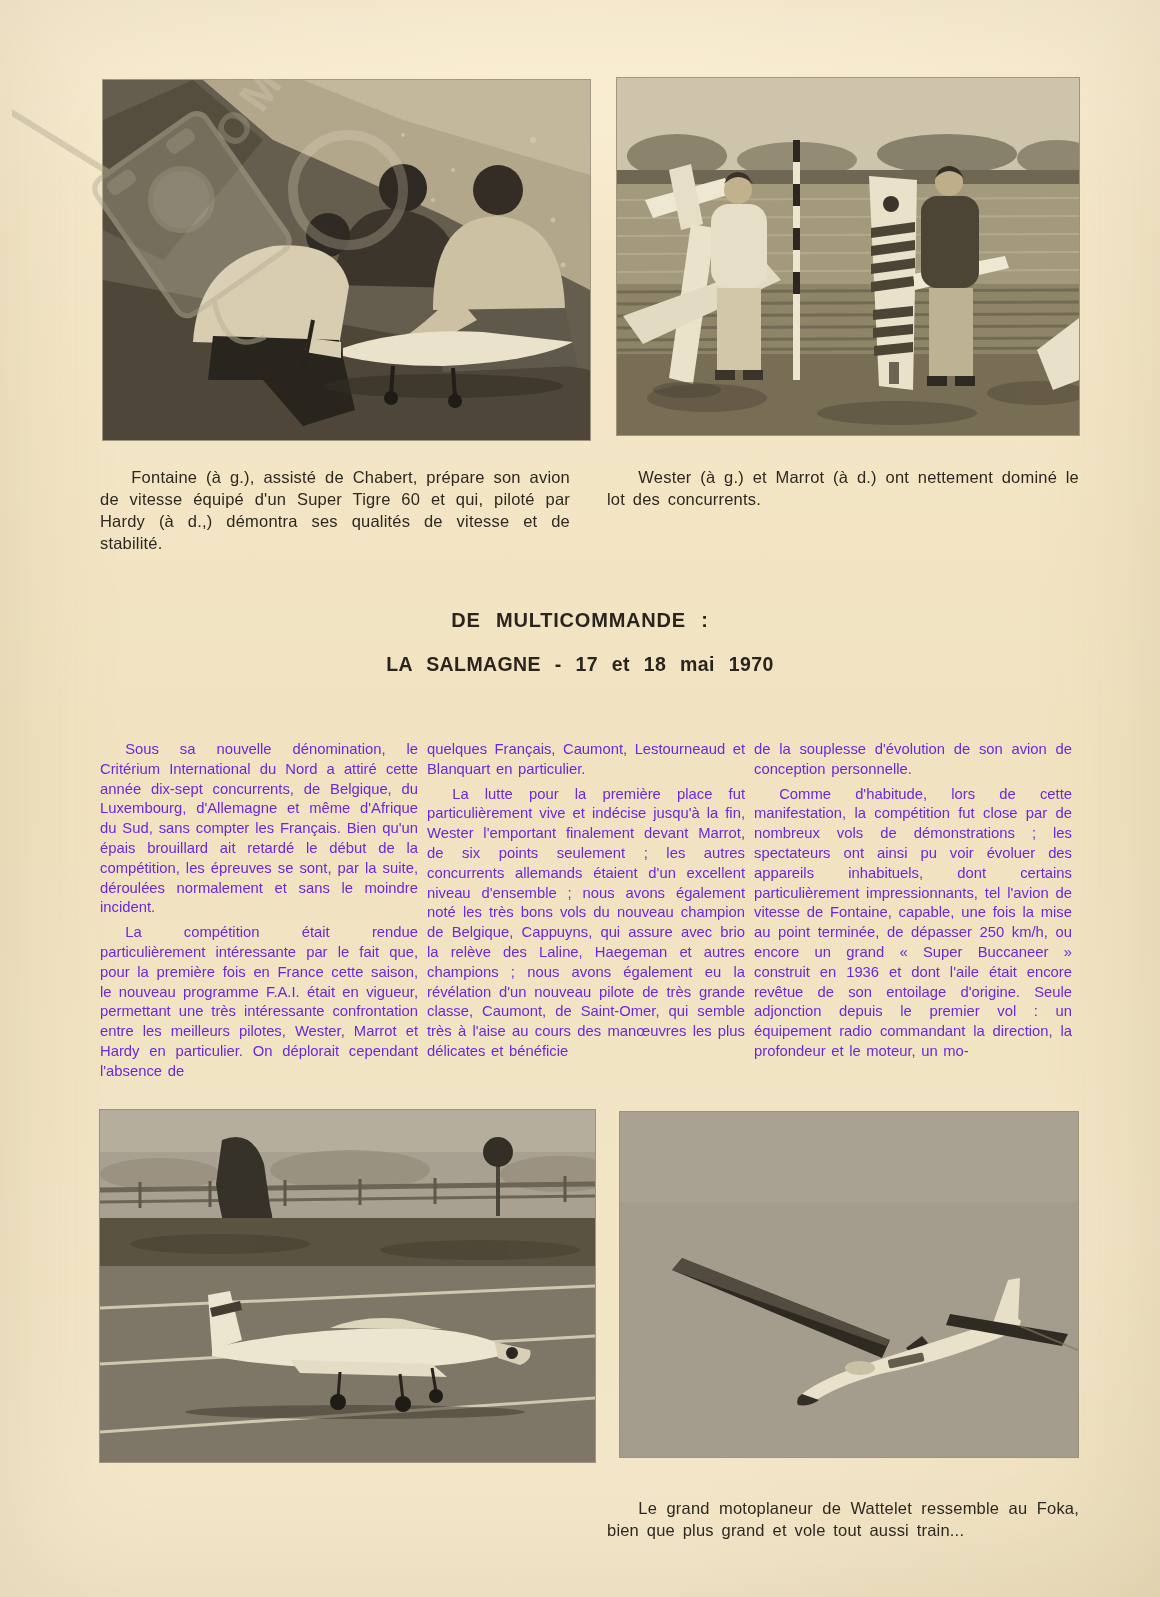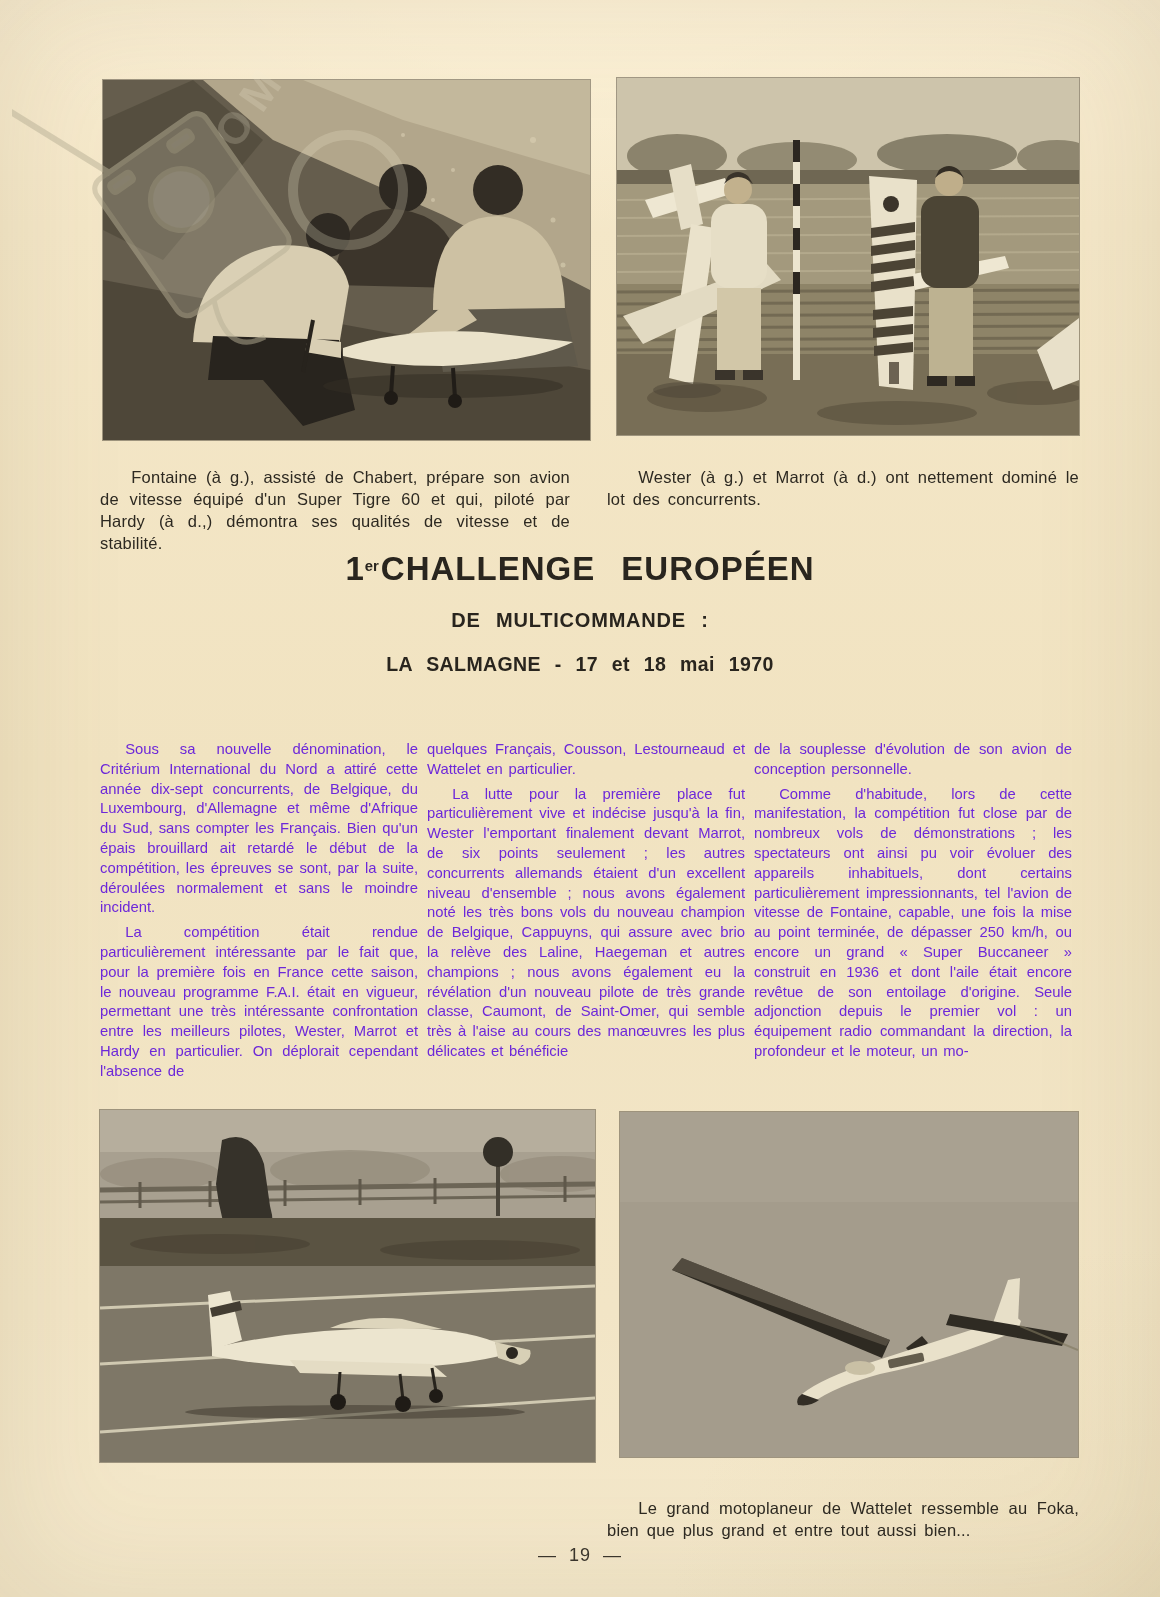--- a/index.html
+++ b/index.html
@@ -193,31 +193,30 @@
       <rect x="110" y="128" width="24" height="10" rx="3"></rect>
       <rect x="180" y="128" width="24" height="10" rx="3"></rect>
       <path d="M130,278 Q108,330 150,336" fill="none"></path>
     </g>
   </svg>
   <div class="wm-text">OM</div>
 
   <p class="caption cap-tl">Fontaine (à g.), assisté de Chabert, prépare son avion de vitesse équipé d'un Super Tigre 60 et qui, piloté par Hardy (à d.,) démontra ses qualités de vitesse et de stabilité.</p>
   <p class="caption cap-tr">Wester (à g.) et Marrot (à d.) ont nettement dominé le lot des concurrents.</p>
 
-  <h1 class="hl hl1"><span>1</span><sup>er</sup><span class="title-main">CHALLENGE EUROPÉEN</span></h1>
   <h2 class="hl hl2">DE MULTICOMMANDE :</h2>
   <h3 class="hl hl3">LA SALMAGNE - 17 et 18 mai 1970</h3>
 
   <section class="article">
     <div class="col">
       <p>Sous sa nouvelle dénomination, le Critérium International du Nord a attiré cette année dix-sept concurrents, de Belgique, du Luxembourg, d'Allemagne et même d'Afrique du Sud, sans compter les Français. Bien qu'un épais brouillard ait retardé le début de la compétition, les épreuves se sont, par la suite, déroulées normalement et sans le moindre incident.</p>
       <p>La compétition était rendue particulièrement intéressante par le fait que, pour la première fois en France cette saison, le nouveau programme F.A.I. était en vigueur, permettant une très intéressante confrontation entre les meilleurs pilotes, Wester, Marrot et Hardy en particulier. On déplorait cependant l'absence de</p>
     </div>
     <div class="col">
-      <p class="cont">quelques Français, Cousson, Lestourneaud et Wattelet en particulier.</p>
+      <p class="cont">quelques Français, Caumont, Lestourneaud et Blanquart en particulier.</p>
       <p>La lutte pour la première place fut particulièrement vive et indécise jusqu'à la fin, Wester l'emportant finalement devant Marrot, de six points seulement ; les autres concurrents allemands étaient d'un excellent niveau d'ensemble ; nous avons également noté les très bons vols du nouveau champion de Belgique, Cappuyns, qui assure avec brio la relève des Laline, Haegeman et autres champions ; nous avons également eu la révélation d'un nouveau pilote de très grande classe, Caumont, de Saint-Omer, qui semble très à l'aise au cours des manœuvres les plus délicates et bénéficie</p>
     </div>
     <div class="col">
       <p class="cont">de la souplesse d'évolution de son avion de conception personnelle.</p>
       <p>Comme d'habitude, lors de cette manifestation, la compétition fut close par de nombreux vols de démonstrations ; les spectateurs ont ainsi pu voir évoluer des appareils inhabituels, dont certains particulièrement impressionnants, tel l'avion de vitesse de Fontaine, capable, une fois la mise au point terminée, de dépasser 250 km/h, ou encore un grand « Super Buccaneer » construit en 1936 et dont l'aile était encore revêtue de son entoilage d'origine. Seule adjonction depuis le premier vol : un équipement radio commandant la direction, la profondeur et le moteur, un mo-</p>
     </div>
   </section>
 
   <figure class="photo photo-bl">
     <svg viewBox="0 0 495 352" preserveAspectRatio="none">
@@ -294,17 +293,16 @@
         <path d="M182,282 Q175,287 178,293 Q190,295 199,288 Z" fill="#332e26"></path>
         <ellipse cx="240" cy="256" rx="15" ry="7" fill="#c9c0a5"></ellipse>
         <path d="M372,214 L388,168 L400,166 L398,211 Z" fill="#e7dfc8"></path>
         <path d="M330,202 L448,222 L442,234 L326,213 Z" fill="#2f2b23"></path>
         <rect x="268" y="244" width="36" height="9" rx="2" fill="#4c4537" opacity=".85" transform="rotate(-12 286 248)"></rect>
         <line x1="400" y1="214" x2="458" y2="238" stroke="#80785f" stroke-width="2" opacity=".6"></line>
       </g>
     </svg>
   </figure>
 
-  <p class="caption cap-br">Le grand motoplaneur de Wattelet ressemble au Foka, bien que plus grand et entre tout aussi bien...</p>
-
-  <div class="page-number">— 19 —</div>
+  <p class="caption cap-br">Le grand motoplaneur de Wattelet ressemble au Foka, bien que plus grand et vole tout aussi train...</p>
+
 
 </div>
 
 </body></html>

